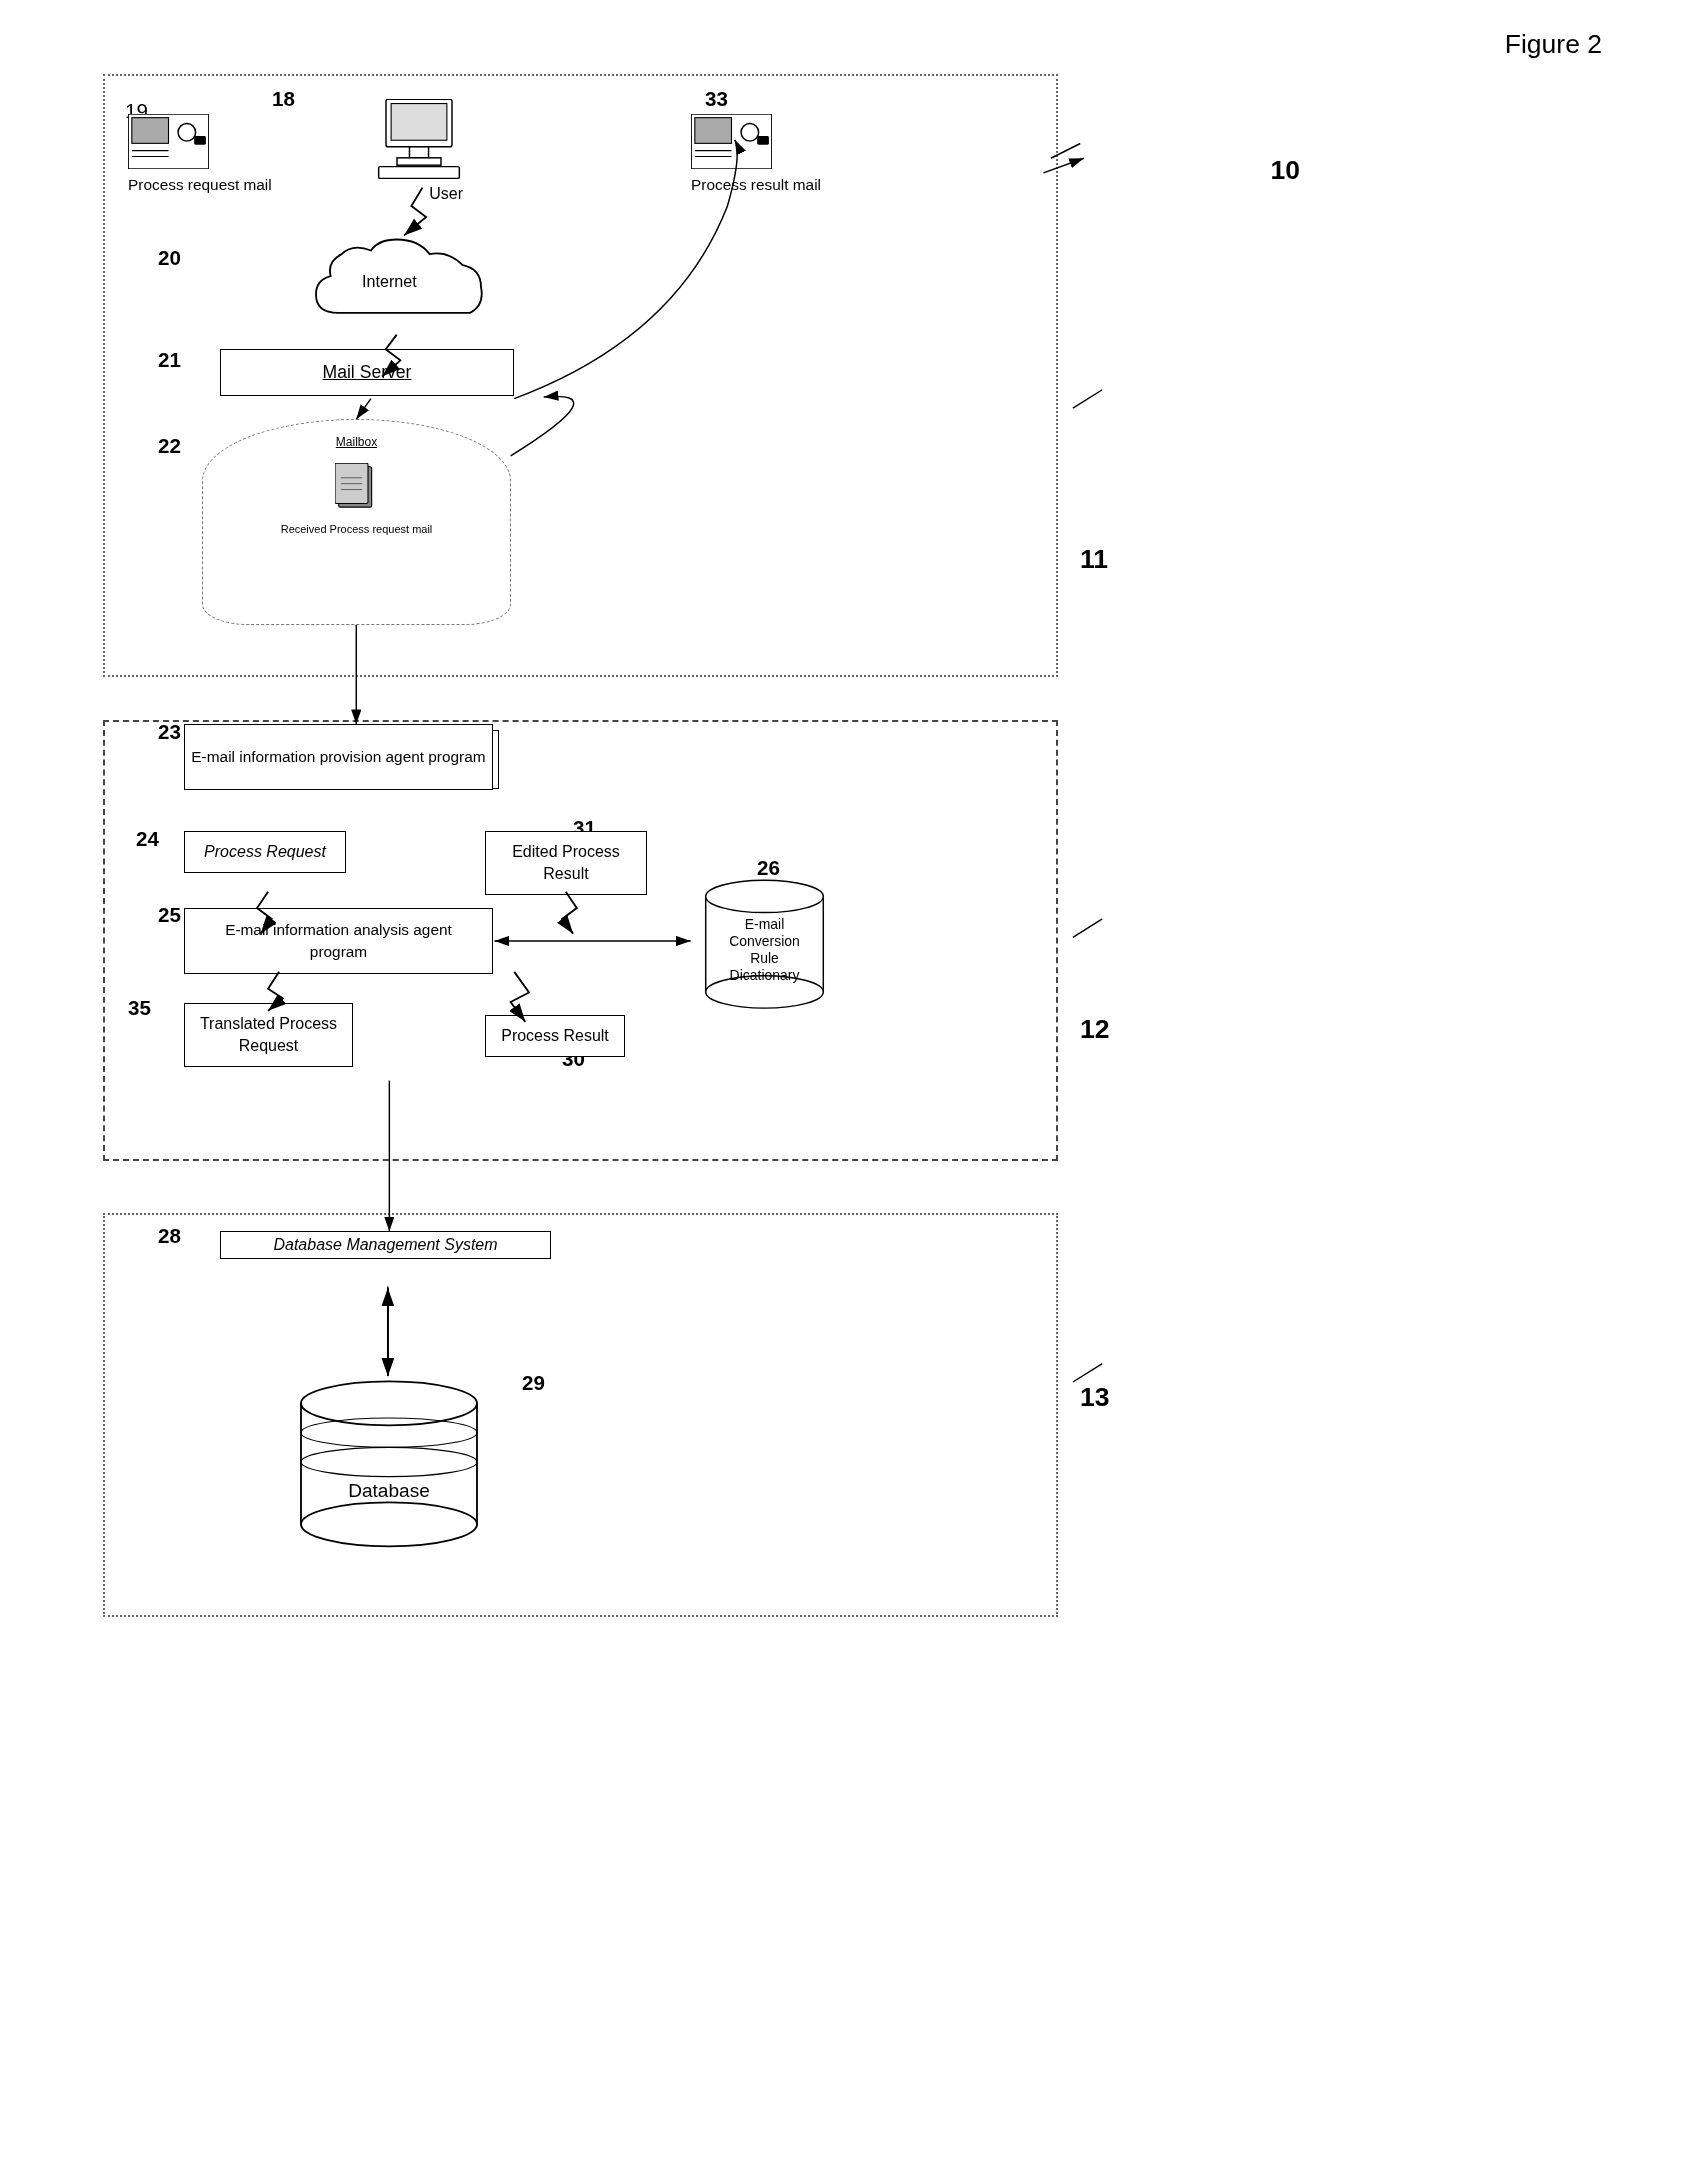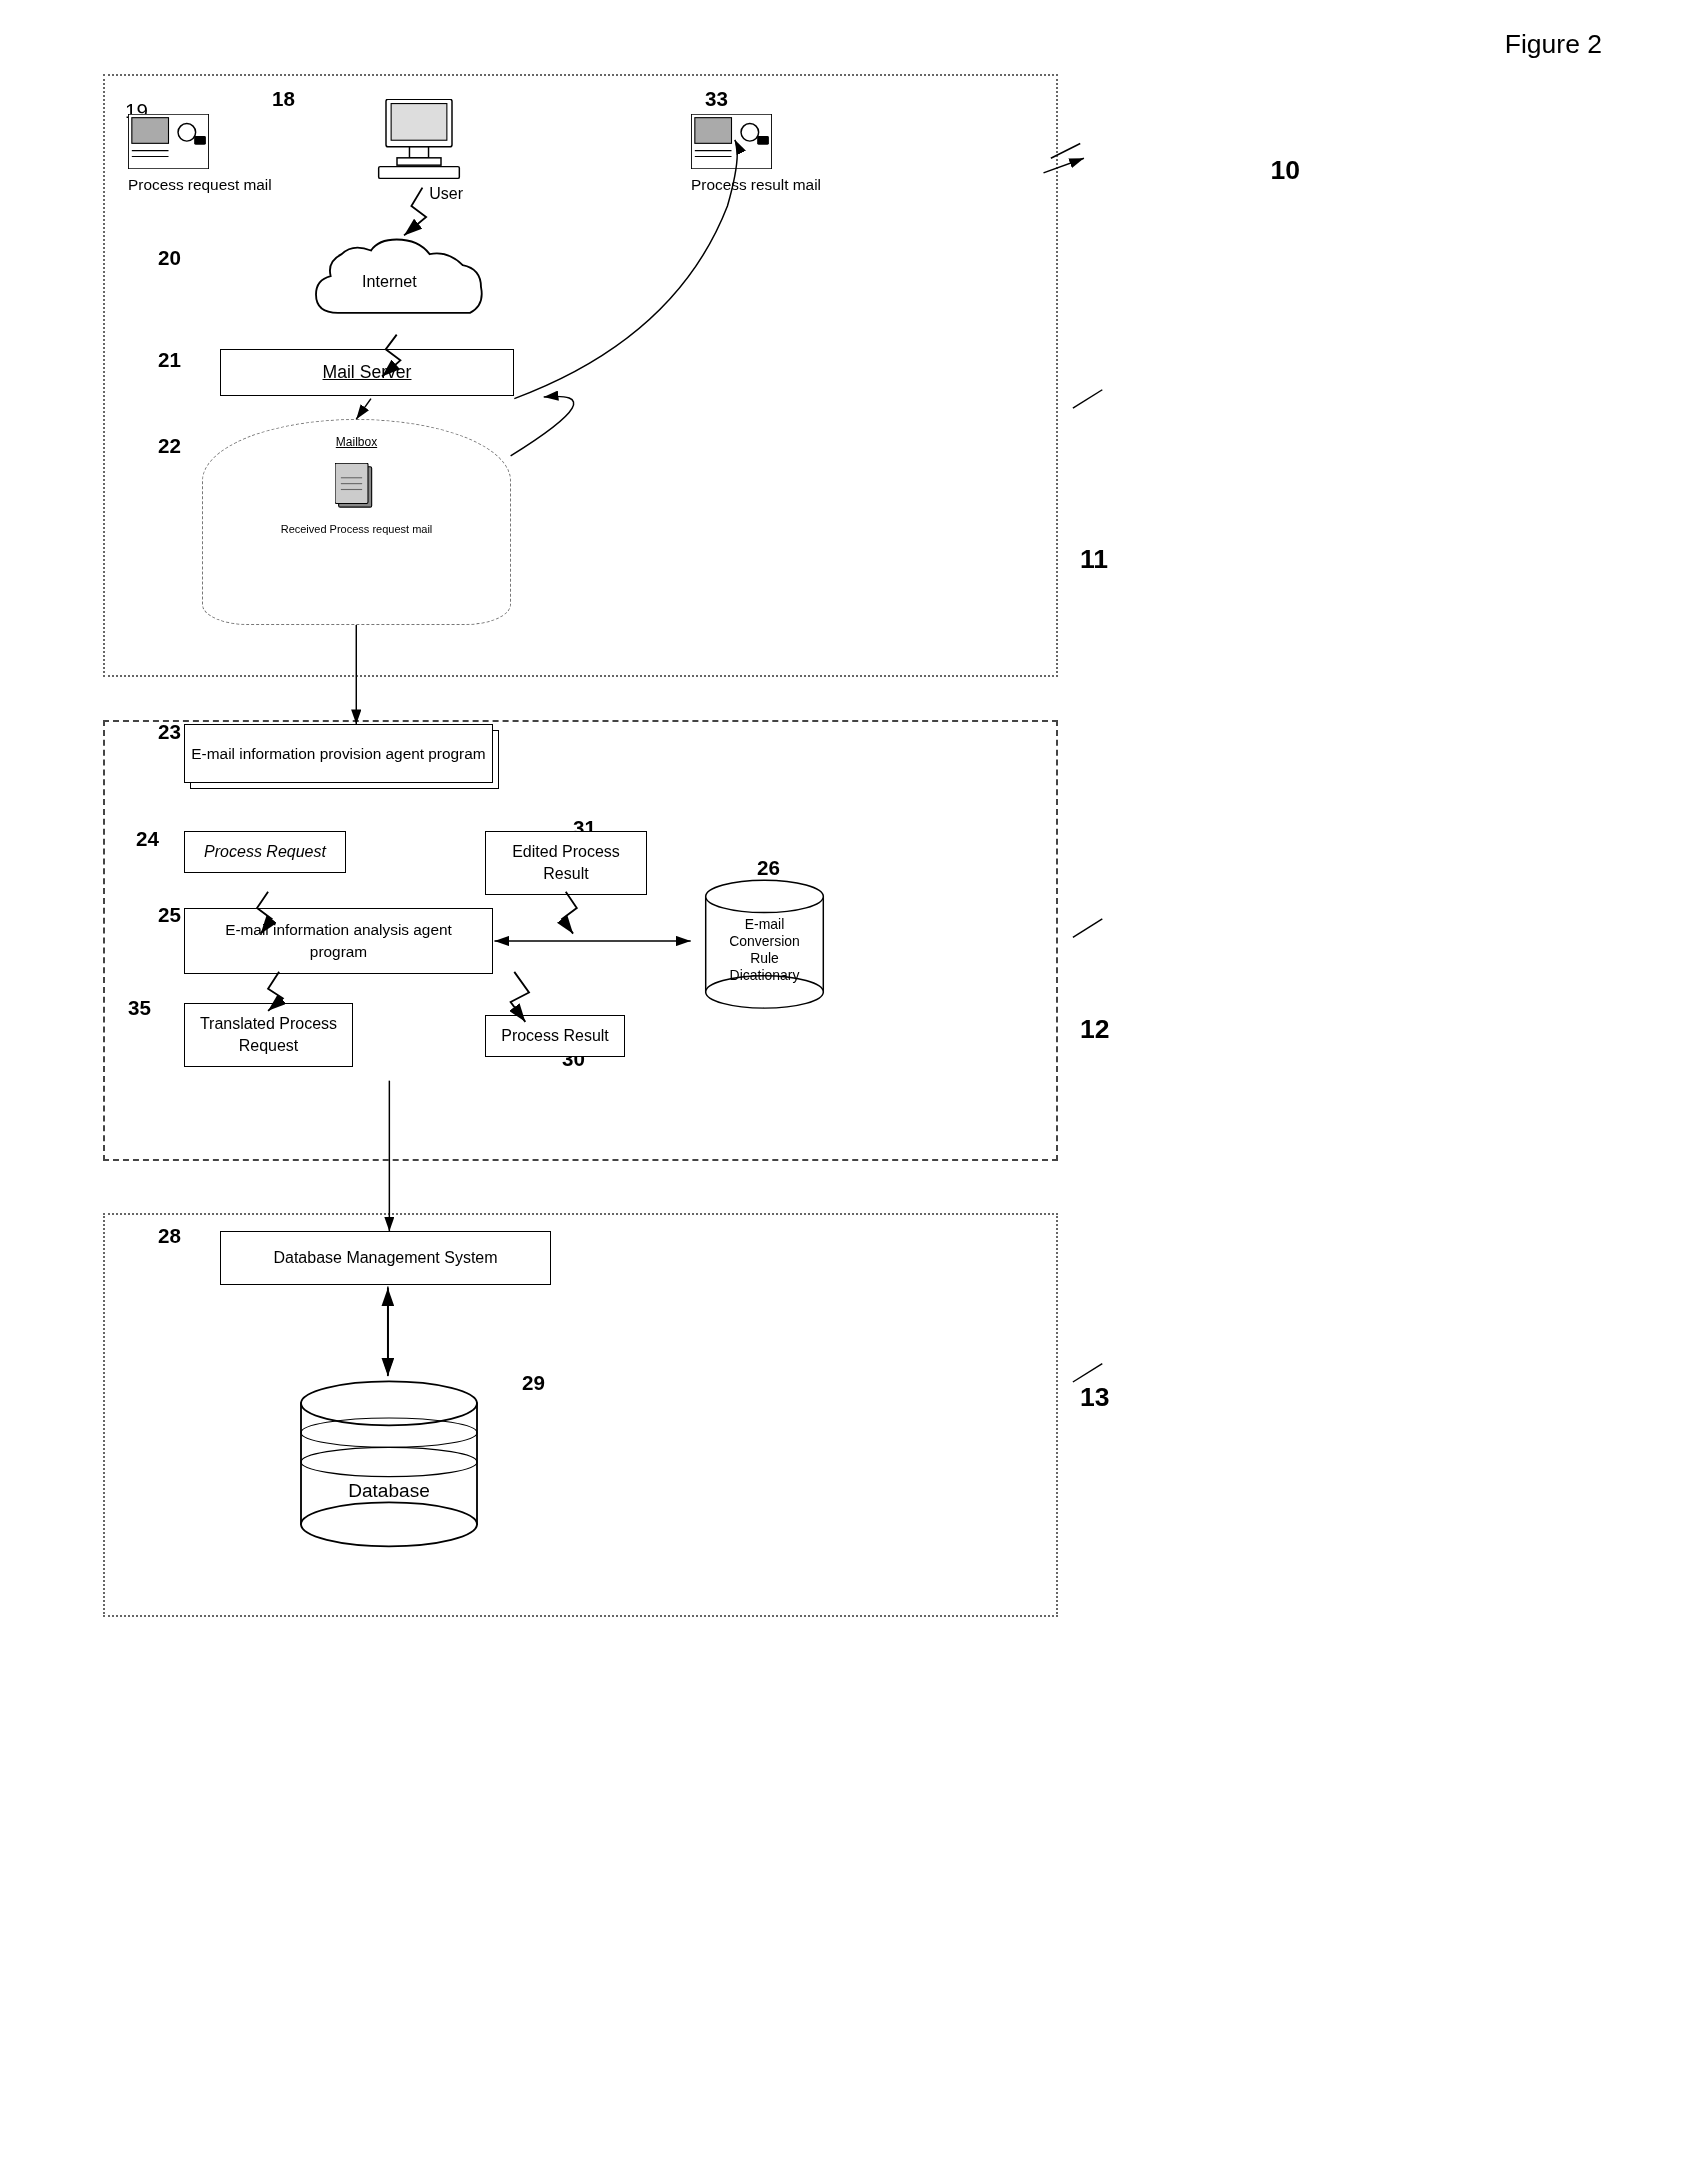--- a/index.html
+++ b/index.html
@@ -181,21 +181,21 @@
     </svg>
     <div style="font-size:11px;text-align:center;margin-top:5.9px;line-height:1.4;">Received Process
 request mail</div>
   </div>
 
   <div style="position:absolute;top:661px;left:70px;font-size:20.6px;font-weight:bold;">23</div>
 
   <div style="position:absolute;top:665px;left:96px;">
     <div style="position:relative;width:309px;height:66px;">
       <div style="position:absolute;top:5.9px;left:5.9px;width:309px;height:59px;border:1.5px solid #000;background:#fff;"></div>
-      <div style="position:absolute;top:0;left:0;width:309px;height:59px;border:1.5px solid #000;background:#fff;display:flex;align-items:center;justify-content:center;">
+      <div style="position:absolute;top:0;left:0;width:309px;height:66px;border:1.5px solid #000;background:#fff;display:flex;align-items:center;justify-content:center;">
         <span style="font-size:15.4px;text-align:center;line-height:1.4;">E-mail information provision
 agent program</span>
       </div>
     </div>
   </div>
 
   <div style="position:absolute;top:768px;left:48px;font-size:20.6px;font-weight:bold;">24</div>
 
   <div style="position:absolute;top:772px;left:96px;">
     <div class="rect-box" style="width:162px;font-size:16px;padding:8.8px;font-style:italic;">Process
@@ -245,21 +245,21 @@
   <div style="position:absolute;top:988px;left:474px;font-size:20.6px;font-weight:bold;">30</div>
 
   <div style="position:absolute;top:944px;left:397px;">
     <div class="rect-box" style="width:140px;font-size:16px;padding:8.8px;margin-top:12px;">Process
 Result</div>
   </div>
 
   <div style="position:absolute;top:1165px;left:70px;font-size:20.6px;font-weight:bold;">28</div>
 
   <div style="position:absolute;top:1172px;left:132px;">
-    <div class="rect-box" style="width:331px;font-size:16px;padding:15px;line-height:1.4;">Database Management
+    <div class="rect-box" style="width:331px;font-size:16px;padding:2px;line-height:1.4;font-style:italic;">Database Management
 System</div>
   </div>
 
   <div style="position:absolute;top:1312px;left:434px;font-size:20.6px;font-weight:bold;">29</div>
 
   <div style="position:absolute;top:1315px;left:198px;">
     <svg width="206" height="176" viewBox="0 0 280 240">
       <rect x="20" y="40" width="240" height="165" fill="white" stroke="black" stroke-width="2.5"></rect>
       <ellipse cx="140" cy="40" rx="120" ry="30" fill="white" stroke="black" stroke-width="2.5"></ellipse>
       <ellipse cx="140" cy="205" rx="120" ry="30" fill="white" stroke="black" stroke-width="2.5"></ellipse>

